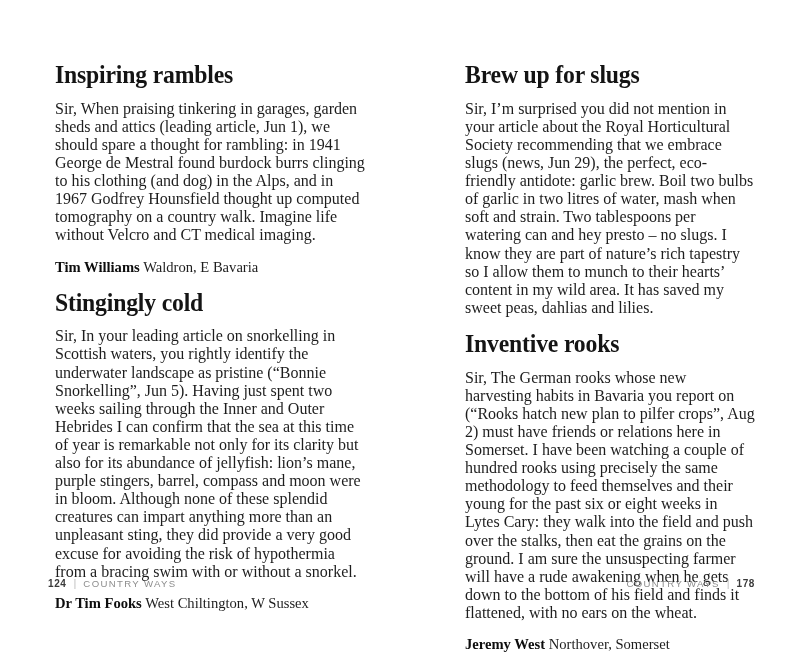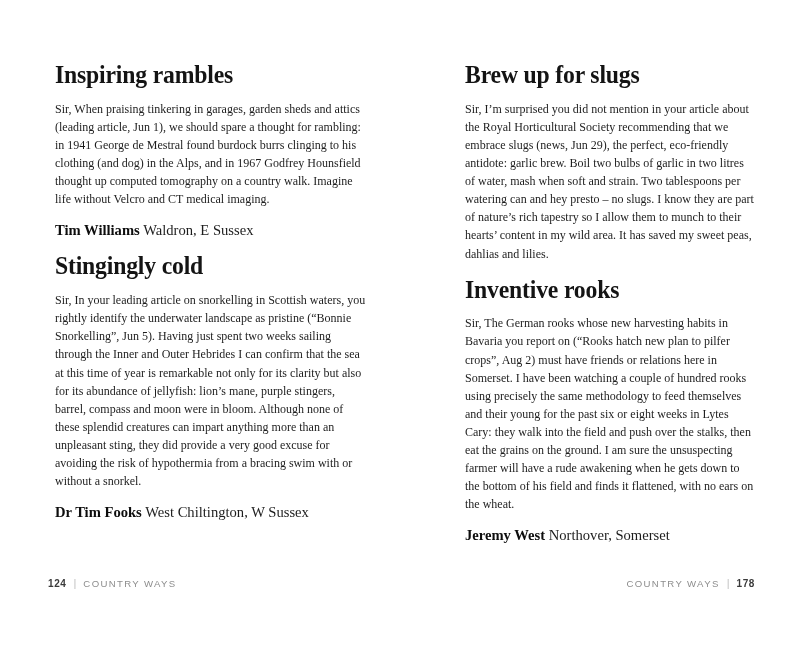--- a/index.html
+++ b/index.html
@@ -42,21 +42,21 @@
     line-height: 1.05;
     letter-spacing: -0.2px;
     color: #141414;
     margin: 0 0 11px 0;
     transform: scaleX(0.93);
     transform-origin: left center;
     white-space: nowrap;
   }
 
   .letter-body {
-    font-size: 12px;
+    font-size: 16px;
     line-height: 18.1px;
     text-align: left;
     color: #1d1d1d;
     margin: 0;
     hyphens: none;
   }
 
   .byline {
     font-size: 14.6px;
     line-height: 18.1px;
@@ -108,21 +108,21 @@
 
 <div class="spread">
 
   <div class="page page-left">
 
     <article class="letter">
       <h2 class="letter-heading">Inspiring rambles</h2>
       <p class="letter-body">Sir, When praising tinkering in garages, garden sheds and attics (leading article, Jun 1), we should spare a thought for rambling: in 1941 George de Mestral found burdock burrs clinging to his clothing (and dog) in the Alps, and in 1967 Godfrey Hounsfield thought up computed tomography on a country walk. Imagine life without Velcro and CT medical imaging.</p>
       <p class="byline">
         <span class="name">Tim Williams</span>
-        <span class="place">Waldron, E Sussex</span>
+        <span class="place">Waldron, E Bavaria</span>
       </p>
     </article>
 
     <article class="letter">
       <h2 class="letter-heading">Stingingly cold</h2>
       <p class="letter-body">Sir, In your leading article on snorkelling in Scottish waters, you rightly identify the underwater landscape as pristine (“Bonnie Snorkelling”, Jun 5). Having just spent two weeks sailing through the Inner and Outer Hebrides I can confirm that the sea at this time of year is remarkable not only for its clarity but also for its abundance of jellyfish: lion’s mane, purple stingers, barrel, compass and moon were in bloom. Although none of these splendid creatures can impart anything more than an unpleasant sting, they did provide a very good excuse for avoiding the risk of hypothermia from a bracing swim with or without a snorkel.</p>
       <p class="byline">
         <span class="name">Dr Tim Fooks</span>
         <span class="place">West Chiltington, W Sussex</span>
       </p>

